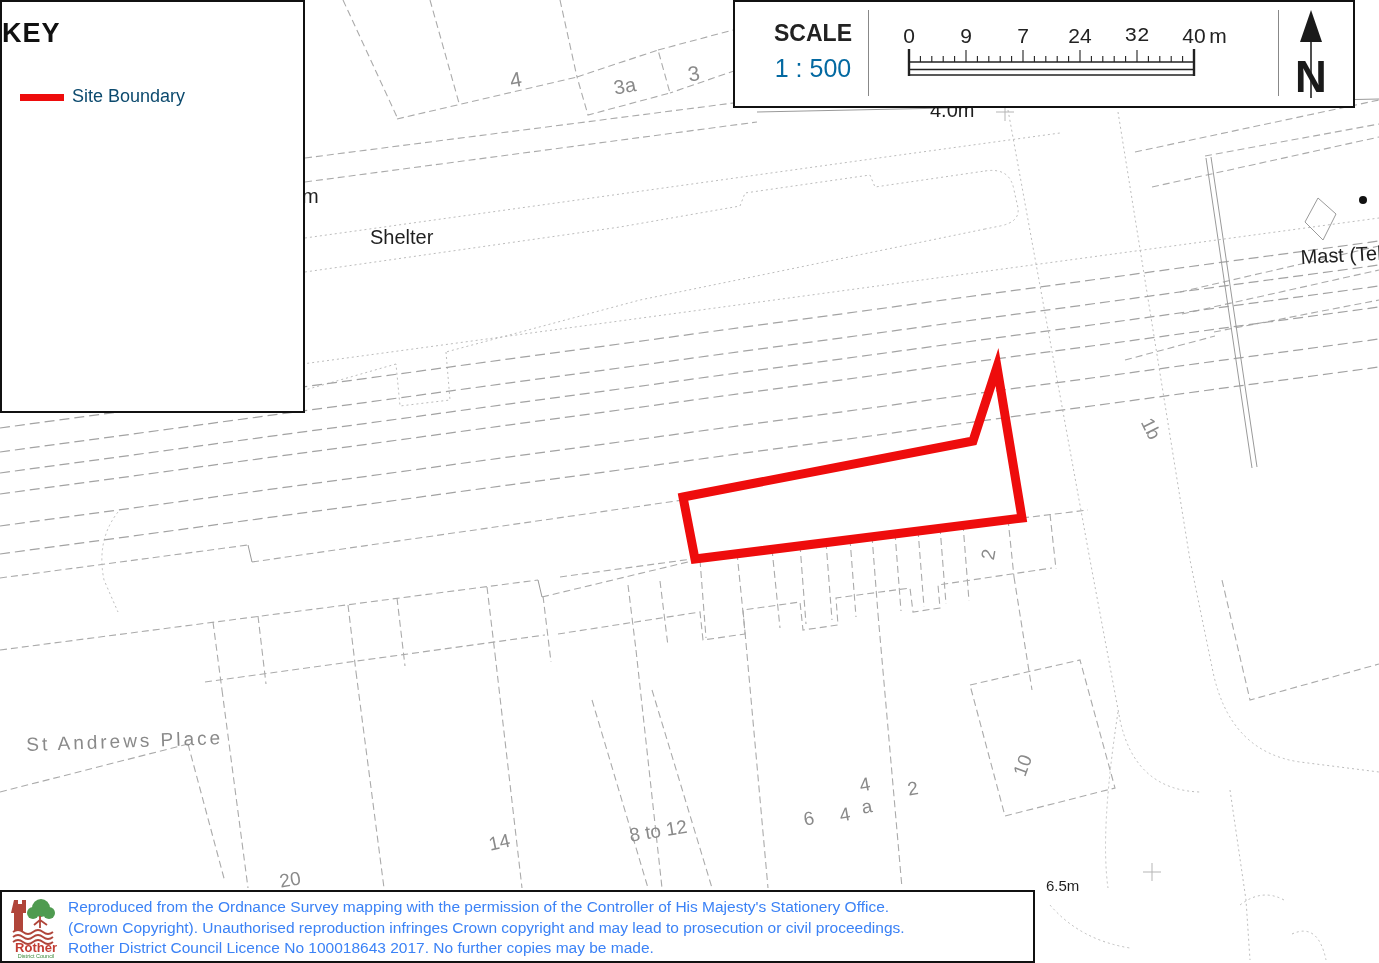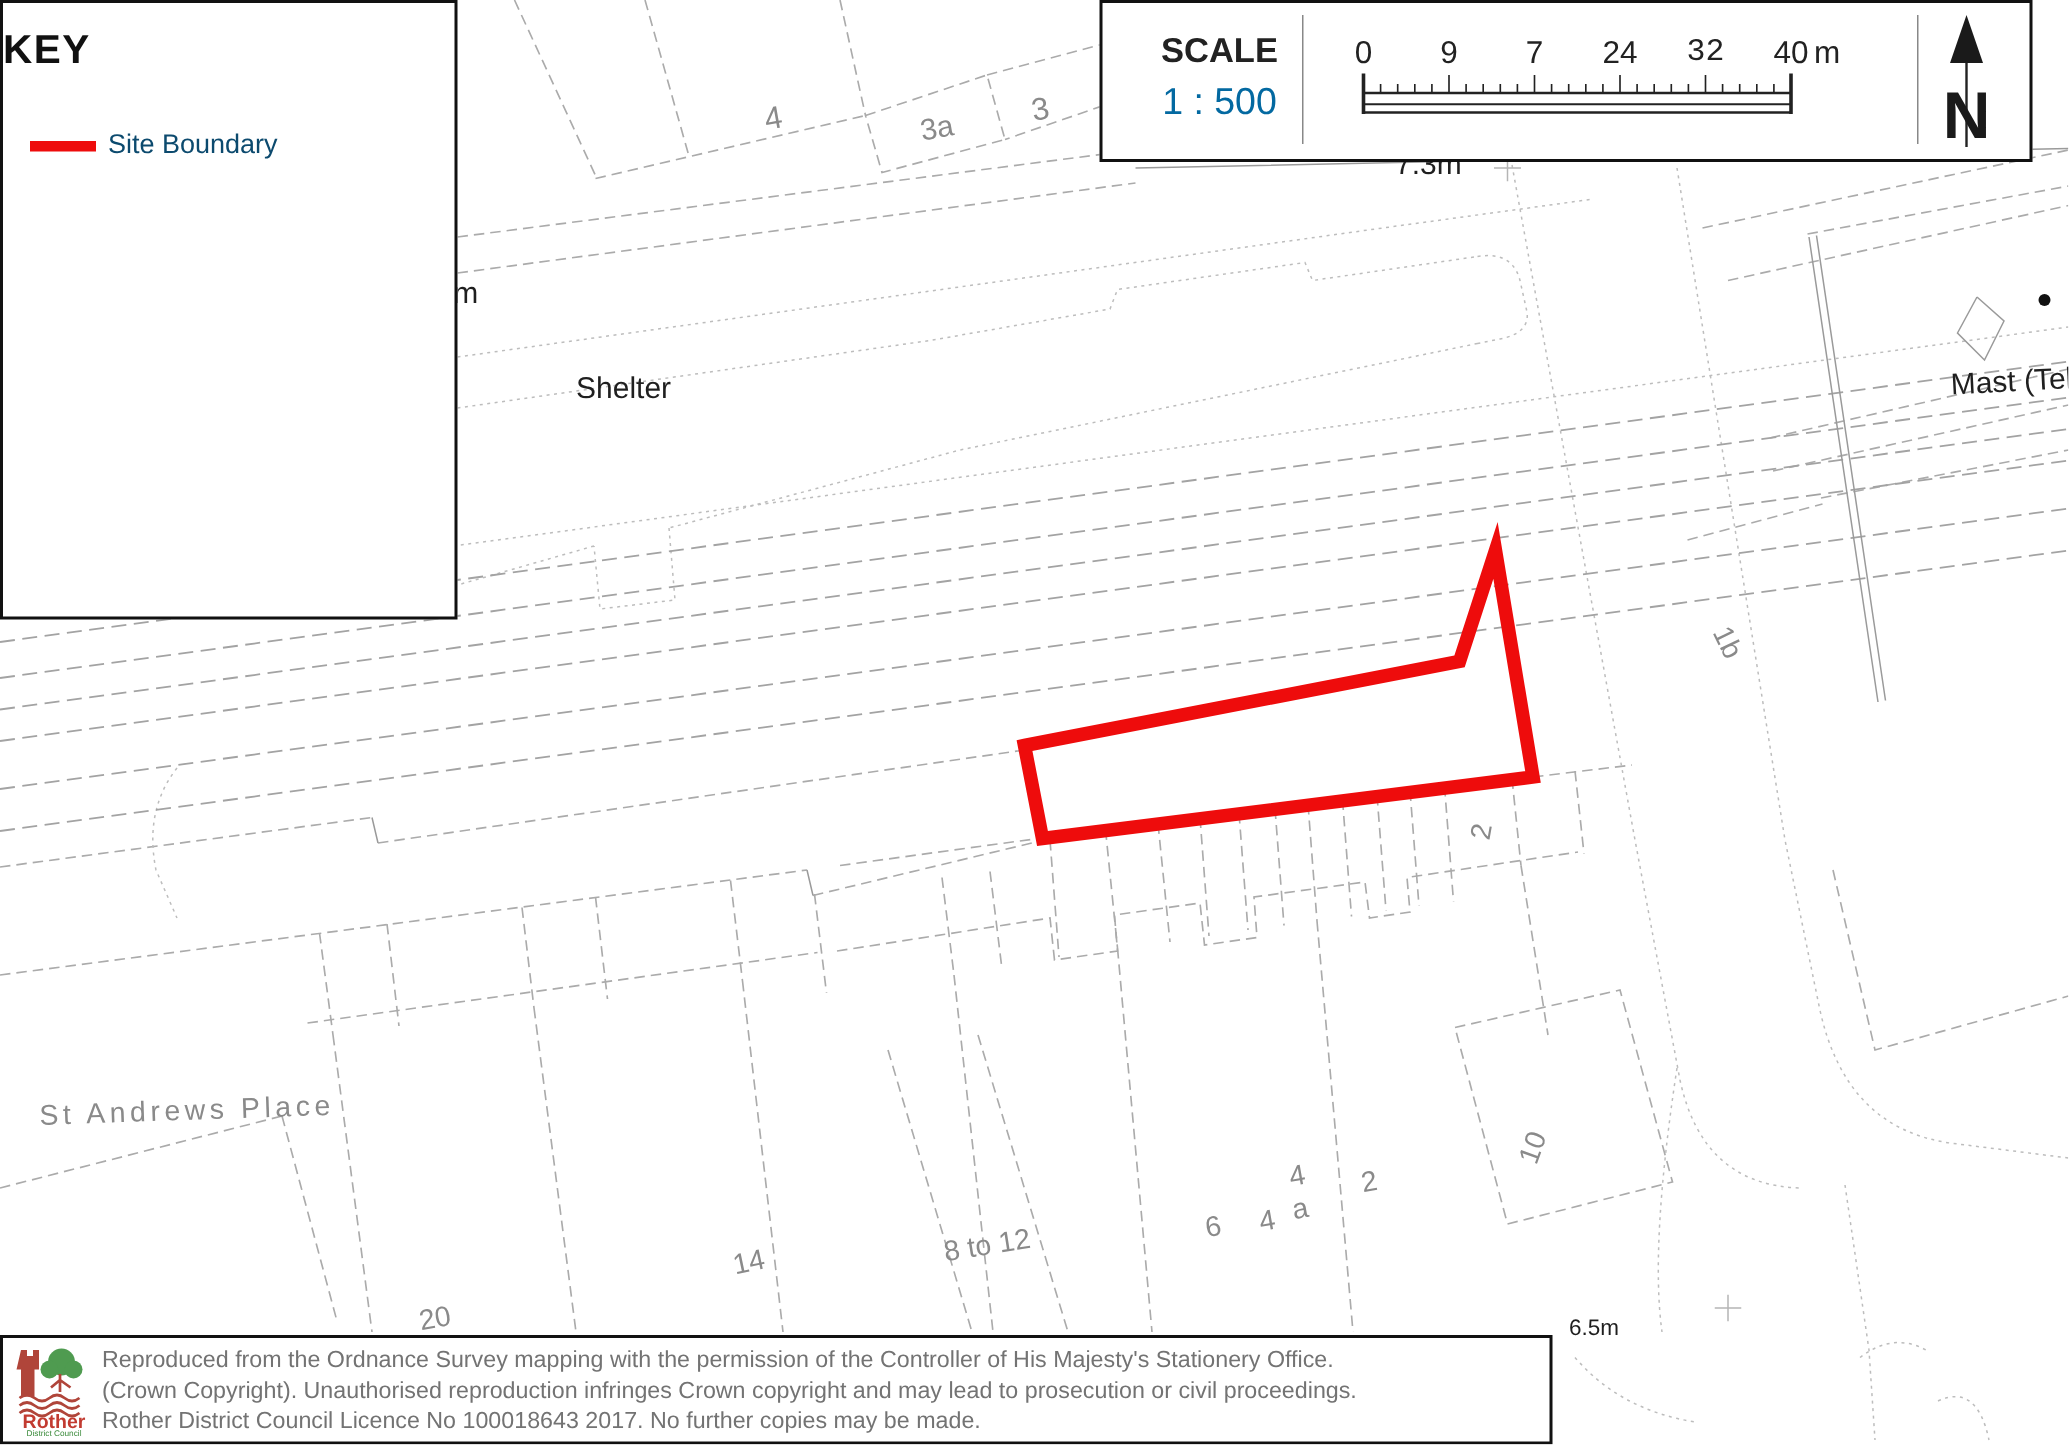--- a/index.html
+++ b/index.html
@@ -28,21 +28,21 @@
   
   .scale-panel{left:733px;top:0;width:622px;height:108px;}
   .scale-word{position:absolute;left:18px;top:18px;width:120px;text-align:center;font-size:23px;font-weight:bold;color:#222;}
   .scale-ratio{position:absolute;left:18px;top:52px;width:120px;text-align:center;font-size:25px;color:#0369a1;}
   .v-div{position:absolute;top:8px;height:86px;width:0;border-left:1px solid #888;}
   .tick-label{position:absolute;top:22px;width:30px;text-align:center;font-size:21px;color:#222;}
   .scalebar-svg{position:absolute;left:168px;top:44px;}
   .north{position:absolute;left:548px;top:4px;width:56px;height:96px;}
   
   .footer-panel{left:0;top:890px;width:1035px;height:73px;}
-  .footer-text{position:absolute;left:66px;top:5px;font-size:15.5px;line-height:20.5px;color:#737373;}
+  .footer-text{position:absolute;left:66px;top:5px;font-size:15.5px;line-height:20.5px;color:#3b82f6;}
   .rother-logo{position:absolute;left:7px;top:2px;width:54px;height:64px;}
 </style>
 </head>
 <body>
 
 <div class="page" style="--boundary: #ee0c0c; --logo-red: #b0453a; --logo-text-red: #c23b31; --logo-green: #4f9b50; --logo-text-green: #3a8a3a;">
 
   <svg class="maplines" width="1379" height="963">
     <g class="ln-dash">
       <path d="M343,0 L397,117 M430,0 L459,103 M397,119 L577,77 M560,0 L577,77 M577,77 L658,50 L670,93 L588,115 L577,77 M658,50 L748,26 L757,63 L670,93 M305,158 L757,100 M305,182 L757,122"></path>
@@ -64,23 +64,23 @@
       <path d="M757,112 L1379,99 M1206,158 L1252,468 M1211,157 L1257,467 M248,545 L252,562 M538,580 L542,597 M1318,198 L1336,214 L1323,240 L1305,222 L1318,198"></path>
     </g>
     <polygon points="683,497 973,441 997,367 1022,518 695,559" fill="none" stroke="#ee0c0c" stroke-width="9" stroke-linejoin="miter" stroke-miterlimit="10"></polygon>
   </svg>
 
   <div id="map-labels">
       <div class="map-label g" style="left: 508px; top: 70px; font-size: 21px; transform: rotate(-10deg);">4</div>
       <div class="map-label g" style="left: 612px; top: 78px; font-size: 20px; transform: rotate(-10deg);">3a</div>
       <div class="map-label g" style="left: 686px; top: 64px; font-size: 21px; transform: rotate(-10deg);">3</div>
       <div class="map-label g" style="left: 744px; top: 58px; font-size: 20px; transform: rotate(-10deg);">2</div>
-      <div class="map-label d" style="left: 930px; top: 100px; font-size: 20px;">7.3m</div>
+      <div class="map-label d" style="left: 930px; top: 100px; font-size: 20px;">4.0m</div>
       <div class="map-label d" style="left: 291px; top: 186px; font-size: 20px;">4m</div>
-      <div class="map-label d" style="left: 384px; top: 227px; font-size: 20px; margin-top: 22px;">Shelter</div>
+      <div class="map-label d" style="left: 370px; top: 227px; font-size: 20px;">Shelter</div>
       <div class="map-label d" style="left: 1300px; top: 247px; font-size: 20px; transform: rotate(-3deg);">Mast (Tele</div>
       <div class="map-label g" style="left: 1155px; top: 415px; font-size: 19px; transform: rotate(64deg);">1b</div>
       <div class="map-label g" style="left: 978px; top: 558px; font-size: 19px; transform: rotate(-80deg);">2</div>
       <div class="map-label g" style="left: 26px; top: 735px; font-size: 19px; transform: rotate(-2deg); letter-spacing: 3px;">St Andrews Place</div>
       <div class="map-label g" style="left: 278px; top: 872px; font-size: 19px; transform: rotate(-10deg);">20</div>
       <div class="map-label g" style="left: 487px; top: 835px; font-size: 19px; transform: rotate(-12deg);">14</div>
       <div class="map-label g" style="left: 628px; top: 826px; font-size: 19px; transform: rotate(-9deg);">8 to 12</div>
       <div class="map-label g" style="left: 802px; top: 810px; font-size: 19px; transform: rotate(-10deg);">6</div>
       <div class="map-label g" style="left: 838px; top: 806px; font-size: 19px; transform: rotate(-10deg);">4</div>
       <div class="map-label g" style="left: 858px; top: 776px; font-size: 19px; transform: rotate(-10deg);">4</div>

